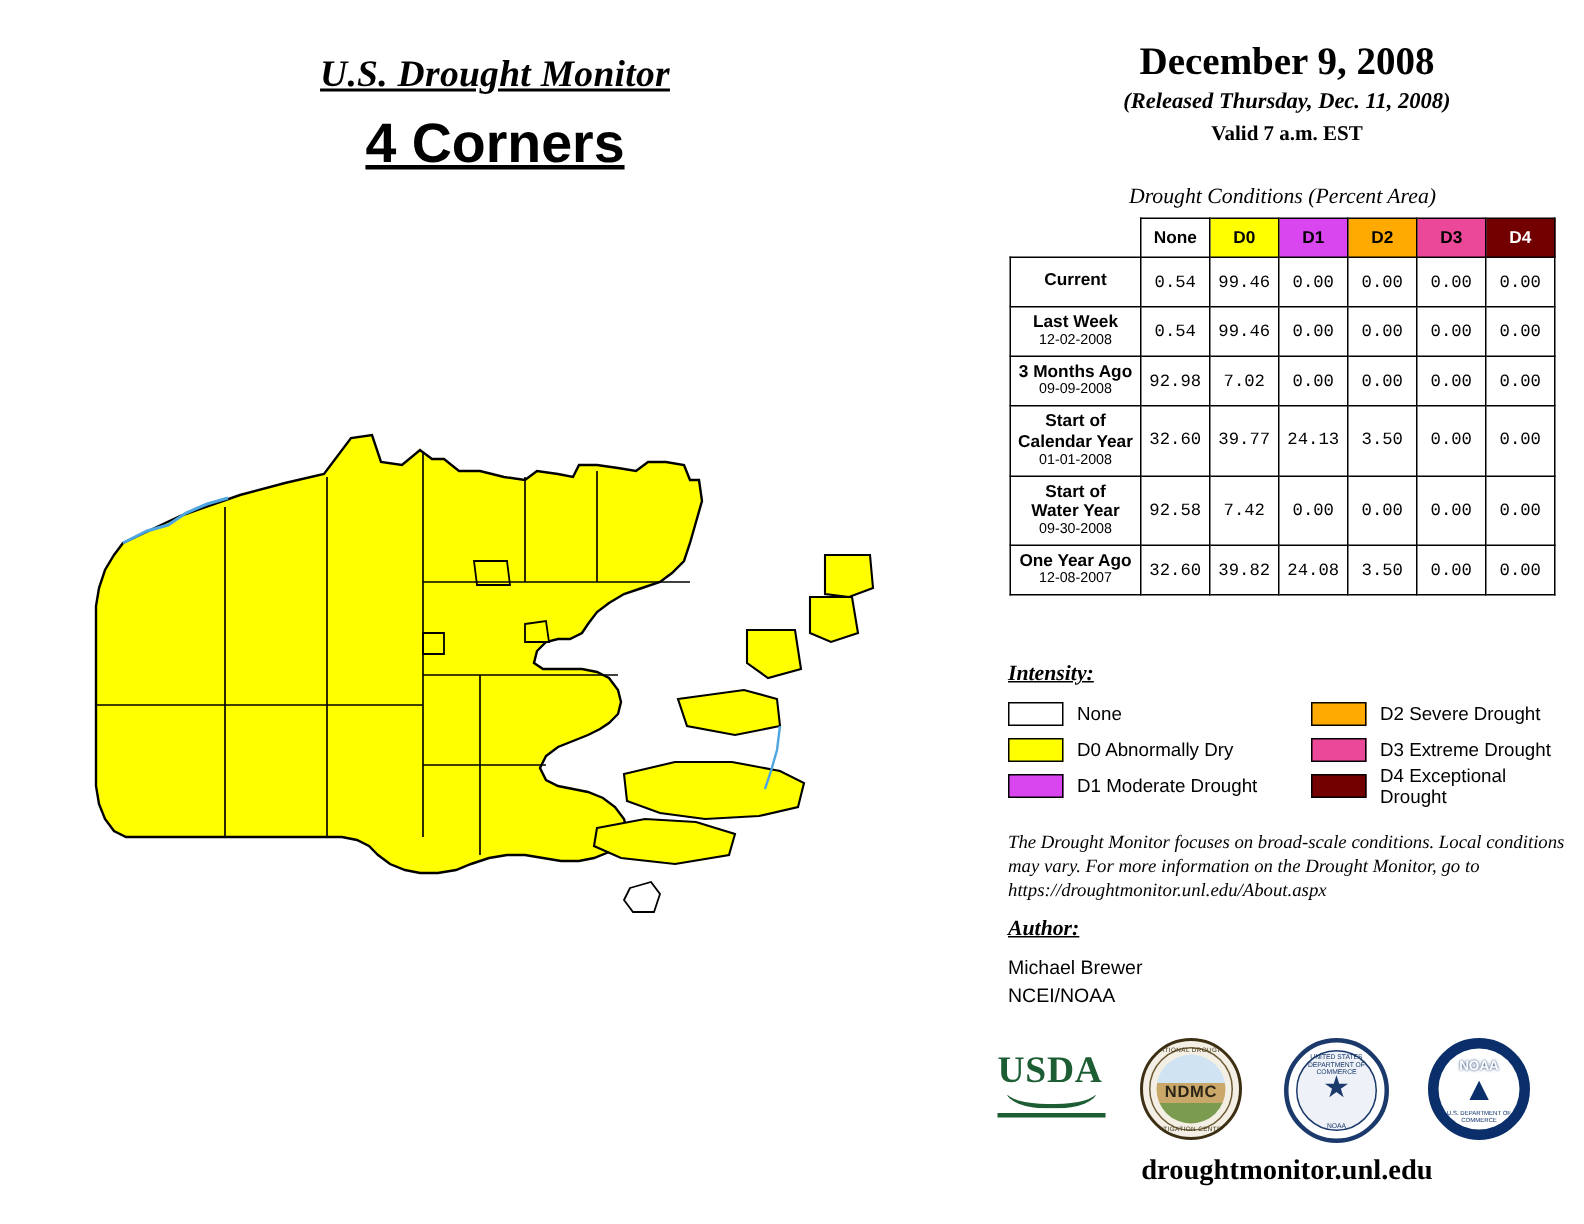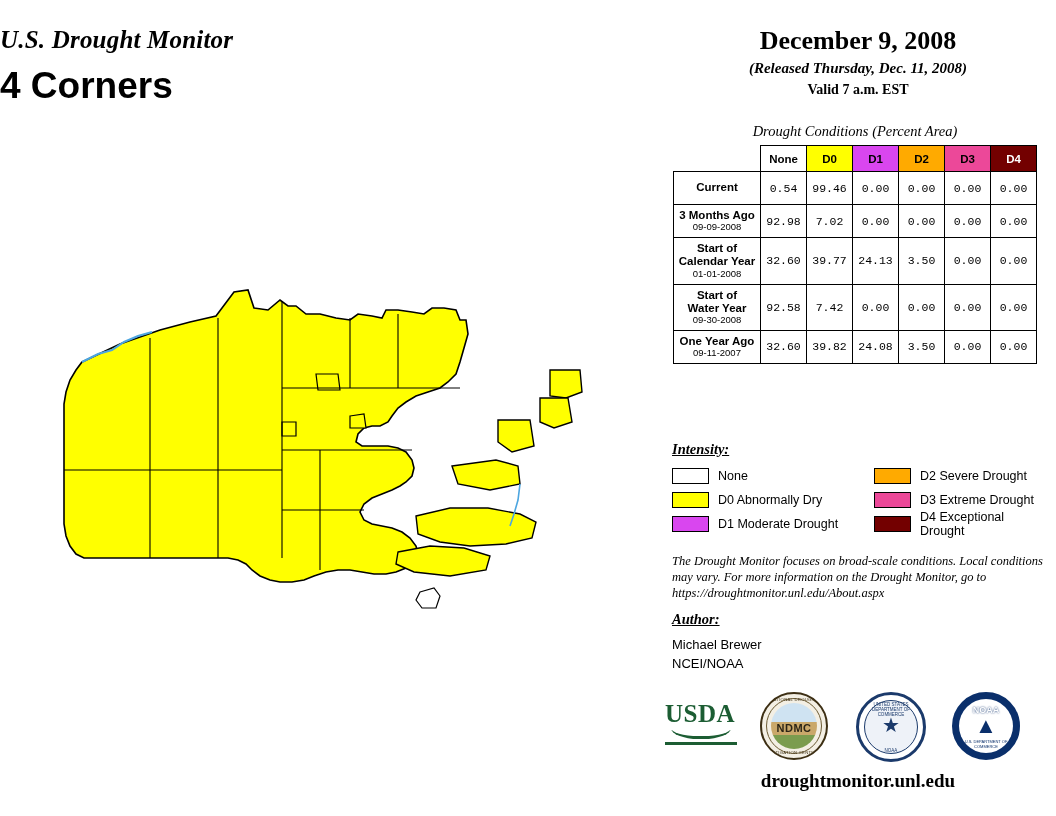--- a/index.html
+++ b/index.html
@@ -18,23 +18,24 @@
   .page {
     position: relative;
     width: 1056px;
     height: 816px;
   }
 
   
   .title-block {
     position: absolute;
     left: 0;
-    top: 26px;
+    top: 36px;
     width: 660px;
-    text-align: left;
+    text-align: center;
+    text-decoration: underline;
   }
   .title-main {
     font-family: "Liberation Serif", serif;
     font-style: italic;
     font-weight: bold;
     font-size: 25px;
     letter-spacing: 0.2px;
   }
   .title-sub {
     font-family: "Liberation Sans", sans-serif;
@@ -446,20 +447,32 @@
         </td>
         <td class="val">0.54</td>
         <td class="val">99.46</td>
         <td class="val">0.00</td>
         <td class="val">0.00</td>
         <td class="val">0.00</td>
         <td class="val">0.00</td>
       </tr>
       <tr>
         <td class="rowlabel">
+          <span>Last Week</span>
+          <span class="sub">12-02-2008</span>
+        </td>
+        <td class="val">0.54</td>
+        <td class="val">99.46</td>
+        <td class="val">0.00</td>
+        <td class="val">0.00</td>
+        <td class="val">0.00</td>
+        <td class="val">0.00</td>
+      </tr>
+      <tr>
+        <td class="rowlabel">
           <span>3 Months Ago</span>
           <span class="sub">09-09-2008</span>
         </td>
         <td class="val">92.98</td>
         <td class="val">7.02</td>
         <td class="val">0.00</td>
         <td class="val">0.00</td>
         <td class="val">0.00</td>
         <td class="val">0.00</td>
       </tr>
@@ -485,21 +498,21 @@
         <td class="val">92.58</td>
         <td class="val">7.42</td>
         <td class="val">0.00</td>
         <td class="val">0.00</td>
         <td class="val">0.00</td>
         <td class="val">0.00</td>
       </tr>
       <tr>
         <td class="rowlabel">
           <span>One Year Ago</span>
-          <span class="sub">09-11-2007</span>
+          <span class="sub">12-08-2007</span>
         </td>
         <td class="val">32.60</td>
         <td class="val">39.82</td>
         <td class="val">24.08</td>
         <td class="val">3.50</td>
         <td class="val">0.00</td>
         <td class="val">0.00</td>
       </tr>
     </tbody>
   </table>

